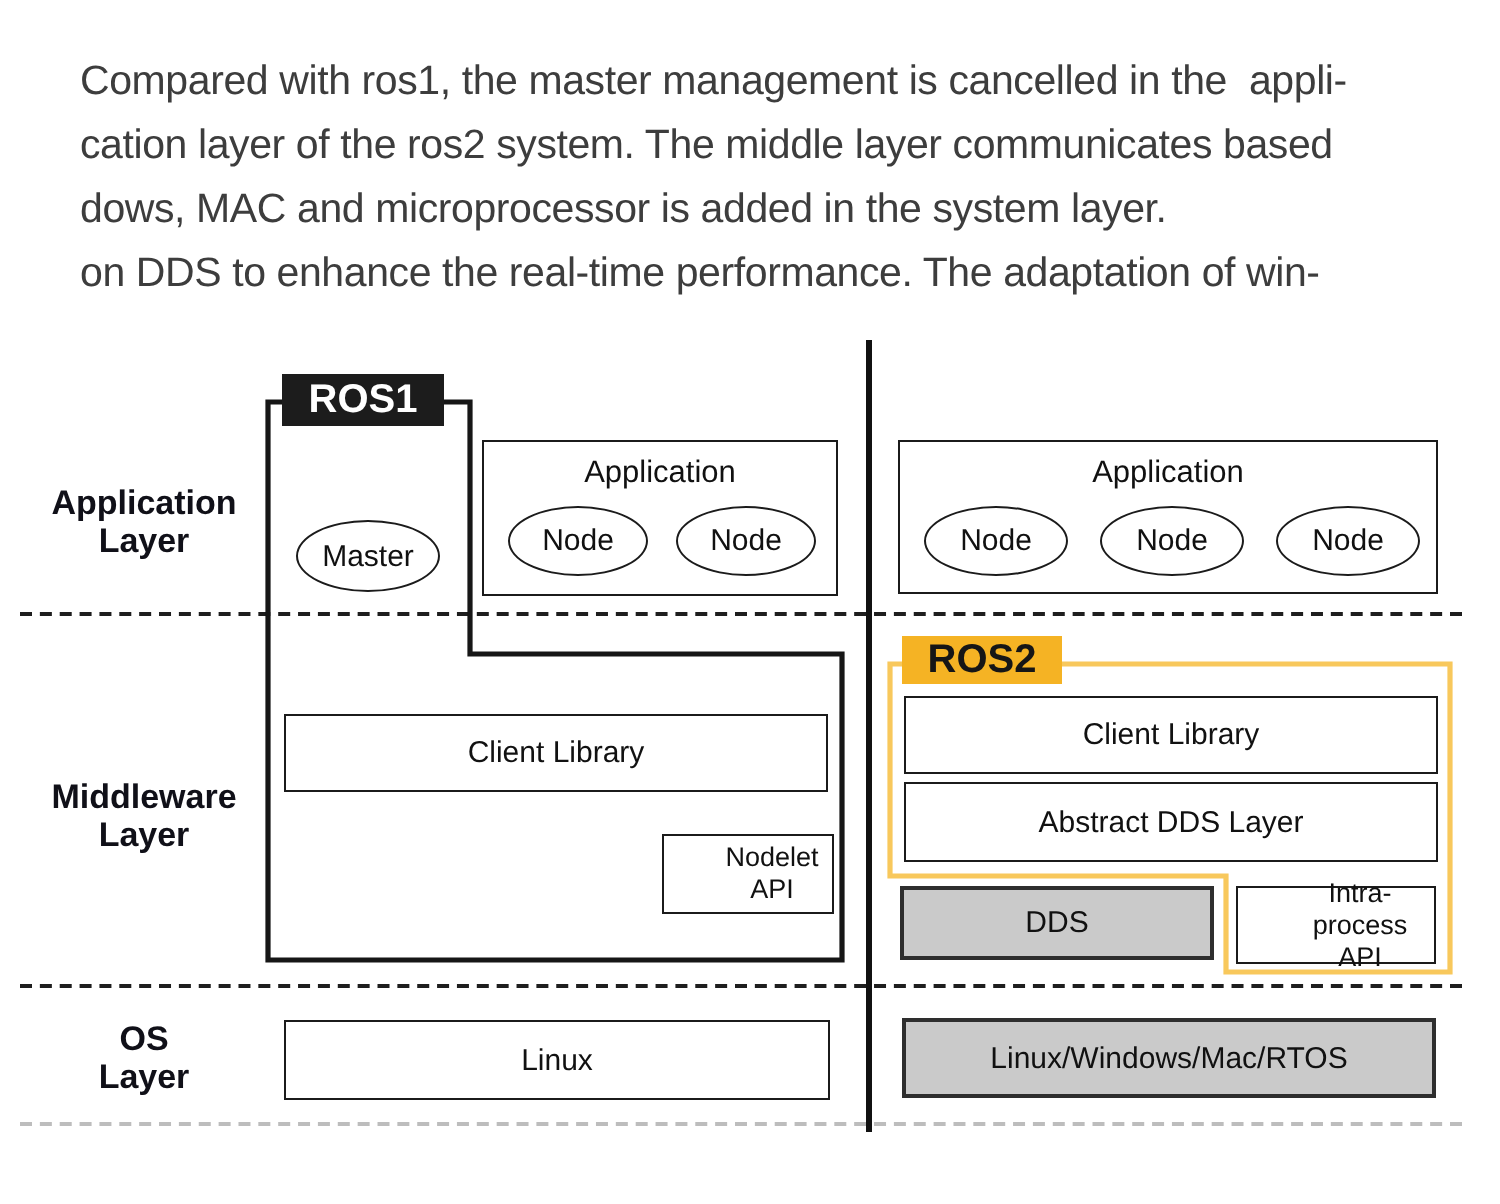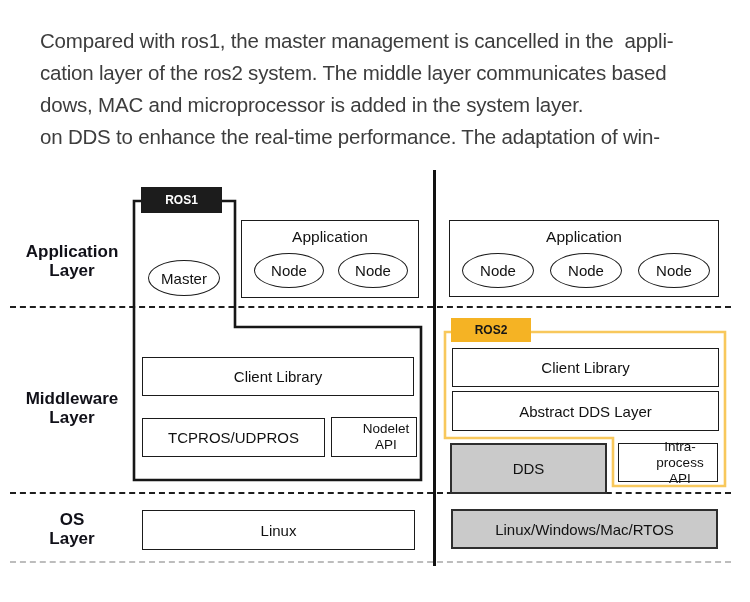--- a/index.html
+++ b/index.html
@@ -46,21 +46,21 @@
   }
 
   .group-box { position:absolute; border:1.6px solid #1b1b1b; background:transparent; z-index:2; }
   .group-box .group-title {
     position:absolute; top:7px; left:0; width:100%; text-align:center;
     font-size:15.5px; color:#111;
   }
 
   .tag {
     position:absolute; display:flex; align-items:center; justify-content:center;
-    font-weight:bold; font-size:12px; z-index:4;
+    font-weight:bold; font-size:20px; z-index:4;
   }
   .tag.ros1 { left:141px; top:187px; width:81px; height:26px; background:#1c1c1c; color:#ffffff; }
   .tag.ros2 { left:451px; top:318px; width:80px; height:24px; background:#f5b324; color:#161616; }
 </style>
 </head>
 <body>
 
 <div class="canvas">
 
   <div class="intro">
@@ -98,21 +98,20 @@
   <div class="oval" style="left:148px; top:260px; width:72px; height:36px;">Master</div>
 
   <div class="group-box" style="left:241px; top:220px; width:178px; height:78px;">
     <div class="group-title">Application</div>
   </div>
   <div class="oval" style="left:254px; top:253px; width:70px; height:35px;">Node</div>
   <div class="oval" style="left:338px; top:253px; width:70px; height:35px;">Node</div>
 
   <div class="box" style="left:142px; top:357px; width:272px; height:39px;">Client Library</div>
 
-  <div class="box" style="left:142px; top:418px; width:183px; height:39px;">TCPROS/UDPROS</div>
 
   <div class="box two-line" style="left:331px; top:417px; width:86px; height:40px;">
     <div>Nodelet</div>
     <div>API</div>
   </div>
 
   <div class="box" style="left:142px; top:510px; width:273px; height:40px;">Linux</div>
 
   <div class="group-box" style="left:449px; top:220px; width:270px; height:77px;">
     <div class="group-title">Application</div>
@@ -120,21 +119,21 @@
   <div class="oval" style="left:462px; top:253px; width:72px; height:35px;">Node</div>
   <div class="oval" style="left:550px; top:253px; width:72px; height:35px;">Node</div>
   <div class="oval" style="left:638px; top:253px; width:72px; height:35px;">Node</div>
 
   <div class="tag ros2">ROS2</div>
 
   <div class="box" style="left:452px; top:348px; width:267px; height:39px;">Client Library</div>
 
   <div class="box" style="left:452px; top:391px; width:267px; height:40px;">Abstract DDS Layer</div>
 
-  <div class="box gray" style="left:450px; top:443px; width:157px; height:51px;">DDS</div>
+  <div class="box gray" style="left:450px; top:443px; width:157px; height:37px;">DDS</div>
 
   <div class="box two-line" style="left:618px; top:443px; width:100px; height:39px;">
     <div>Intra-process</div>
     <div>API</div>
   </div>
 
   <div class="box gray" style="left:451px; top:509px; width:267px; height:40px;">Linux/Windows/Mac/RTOS</div>
 
 </div>
 

